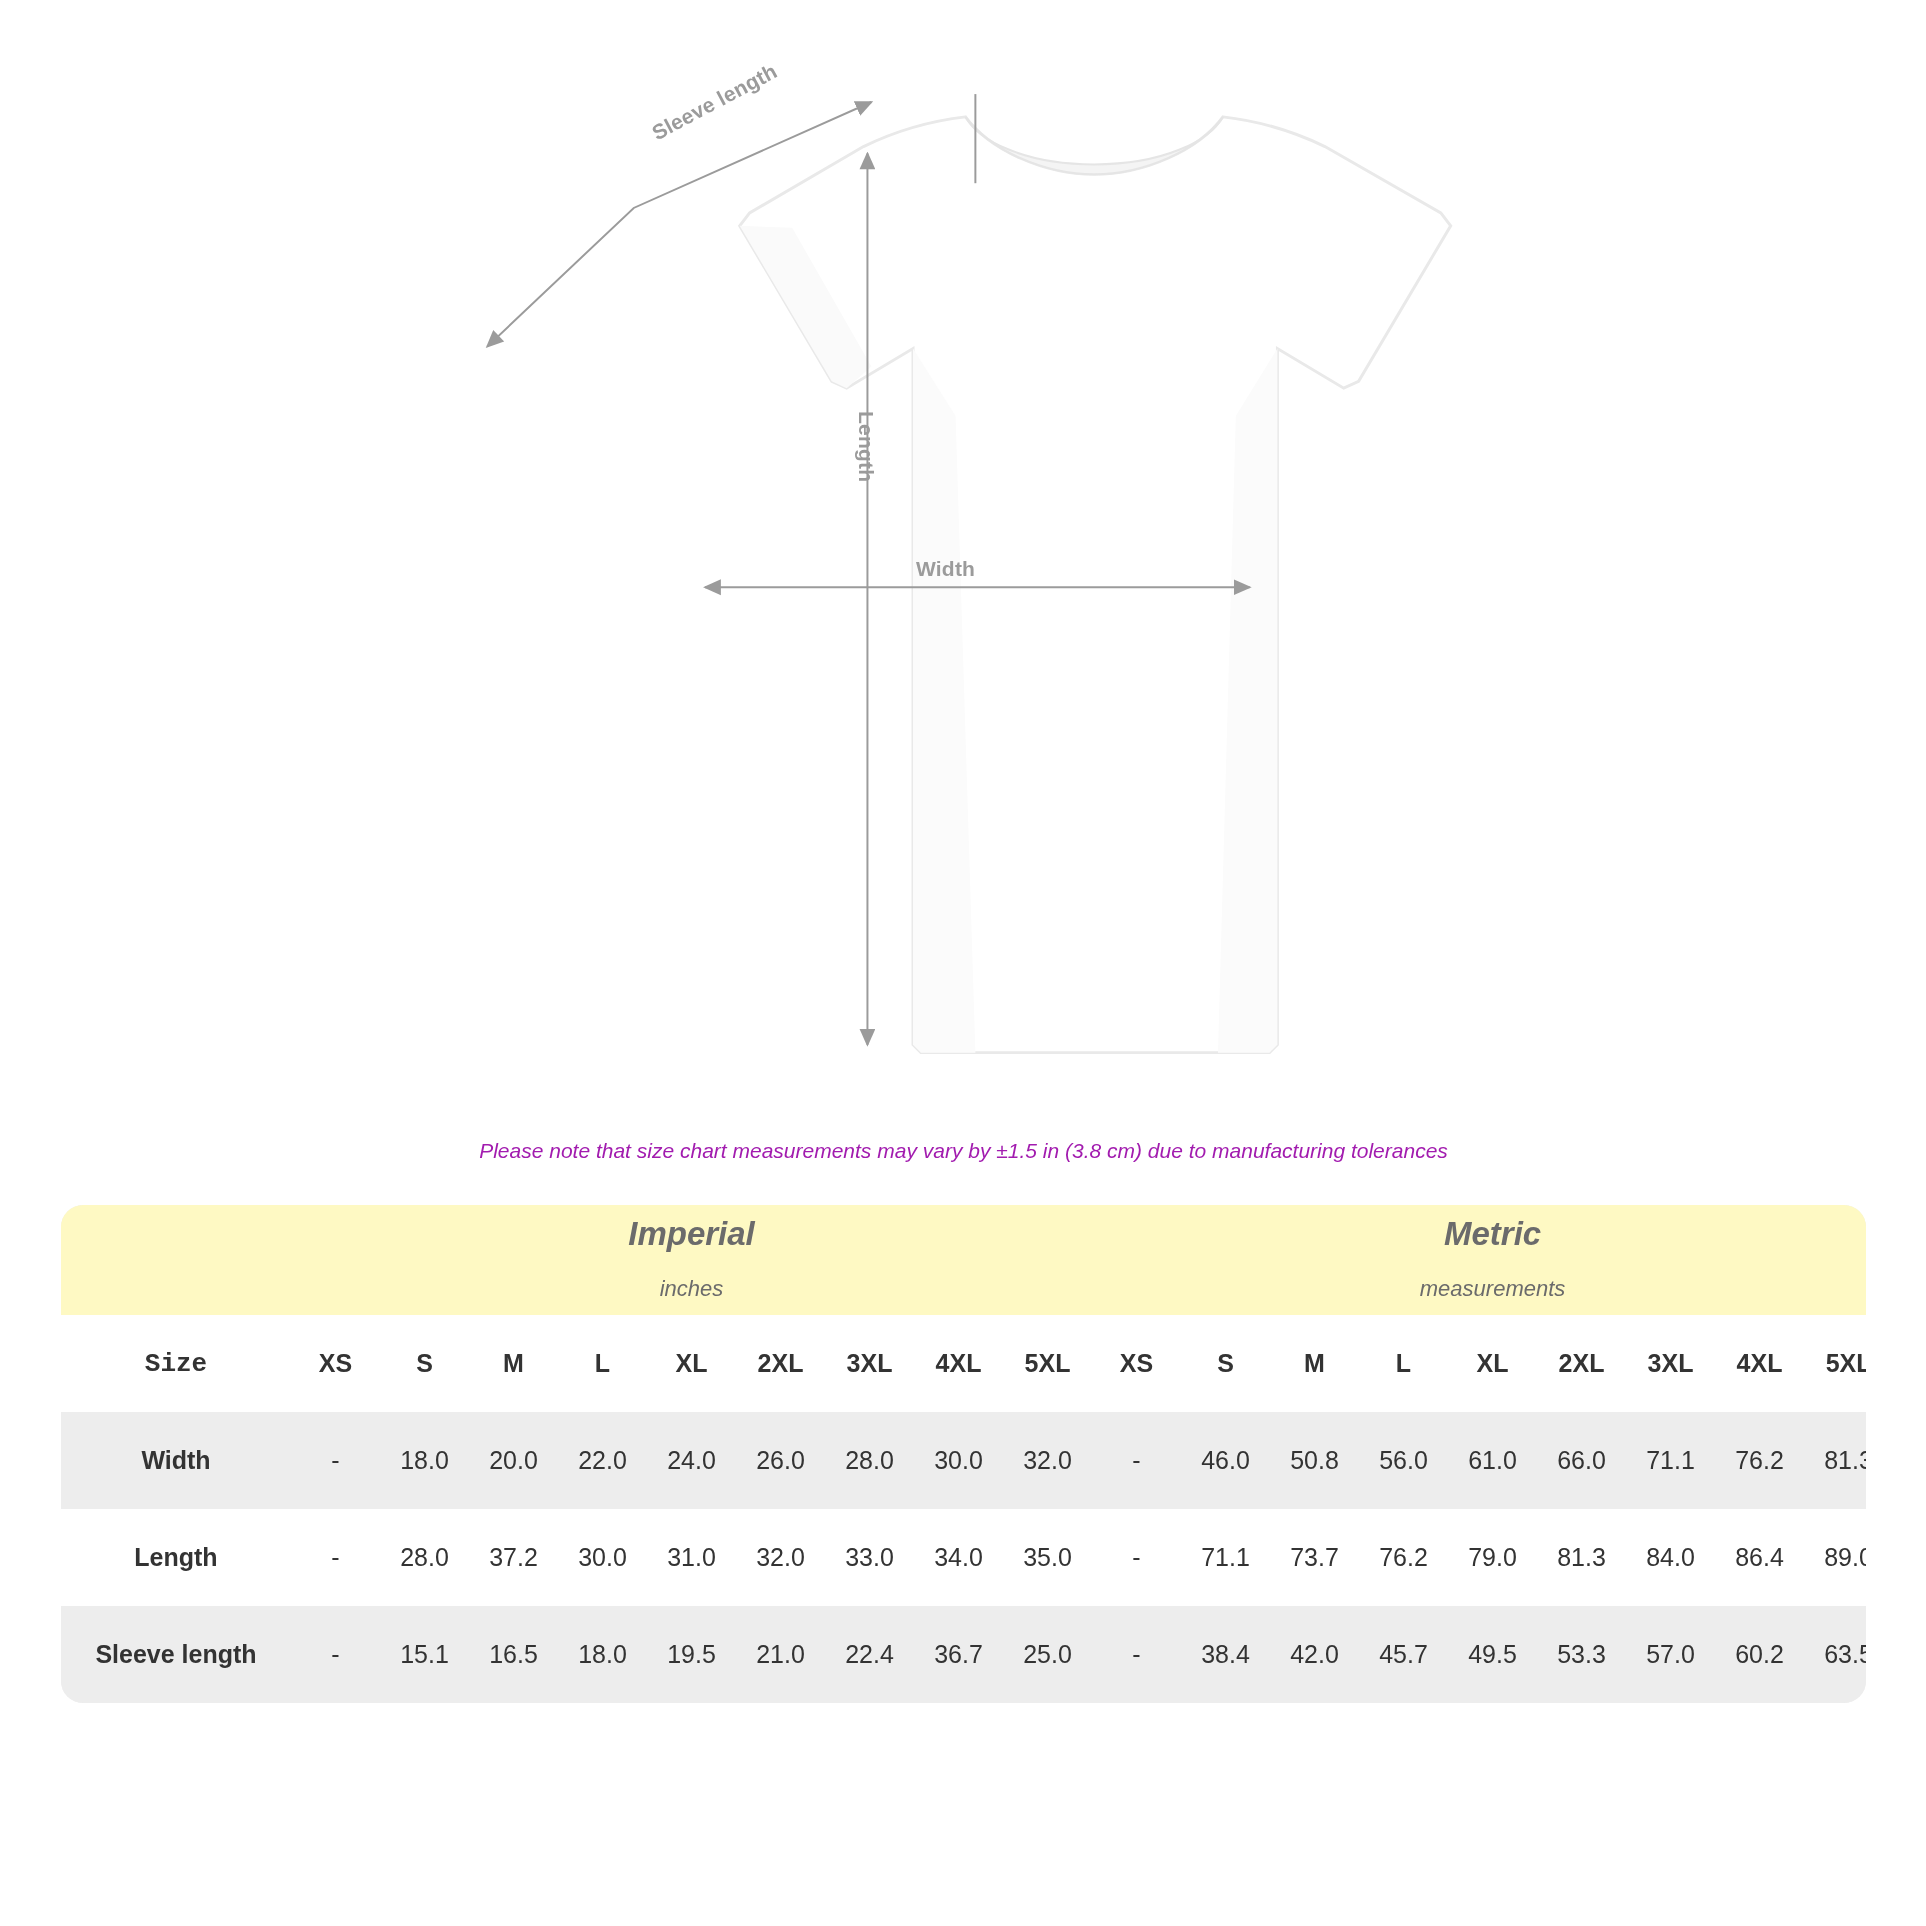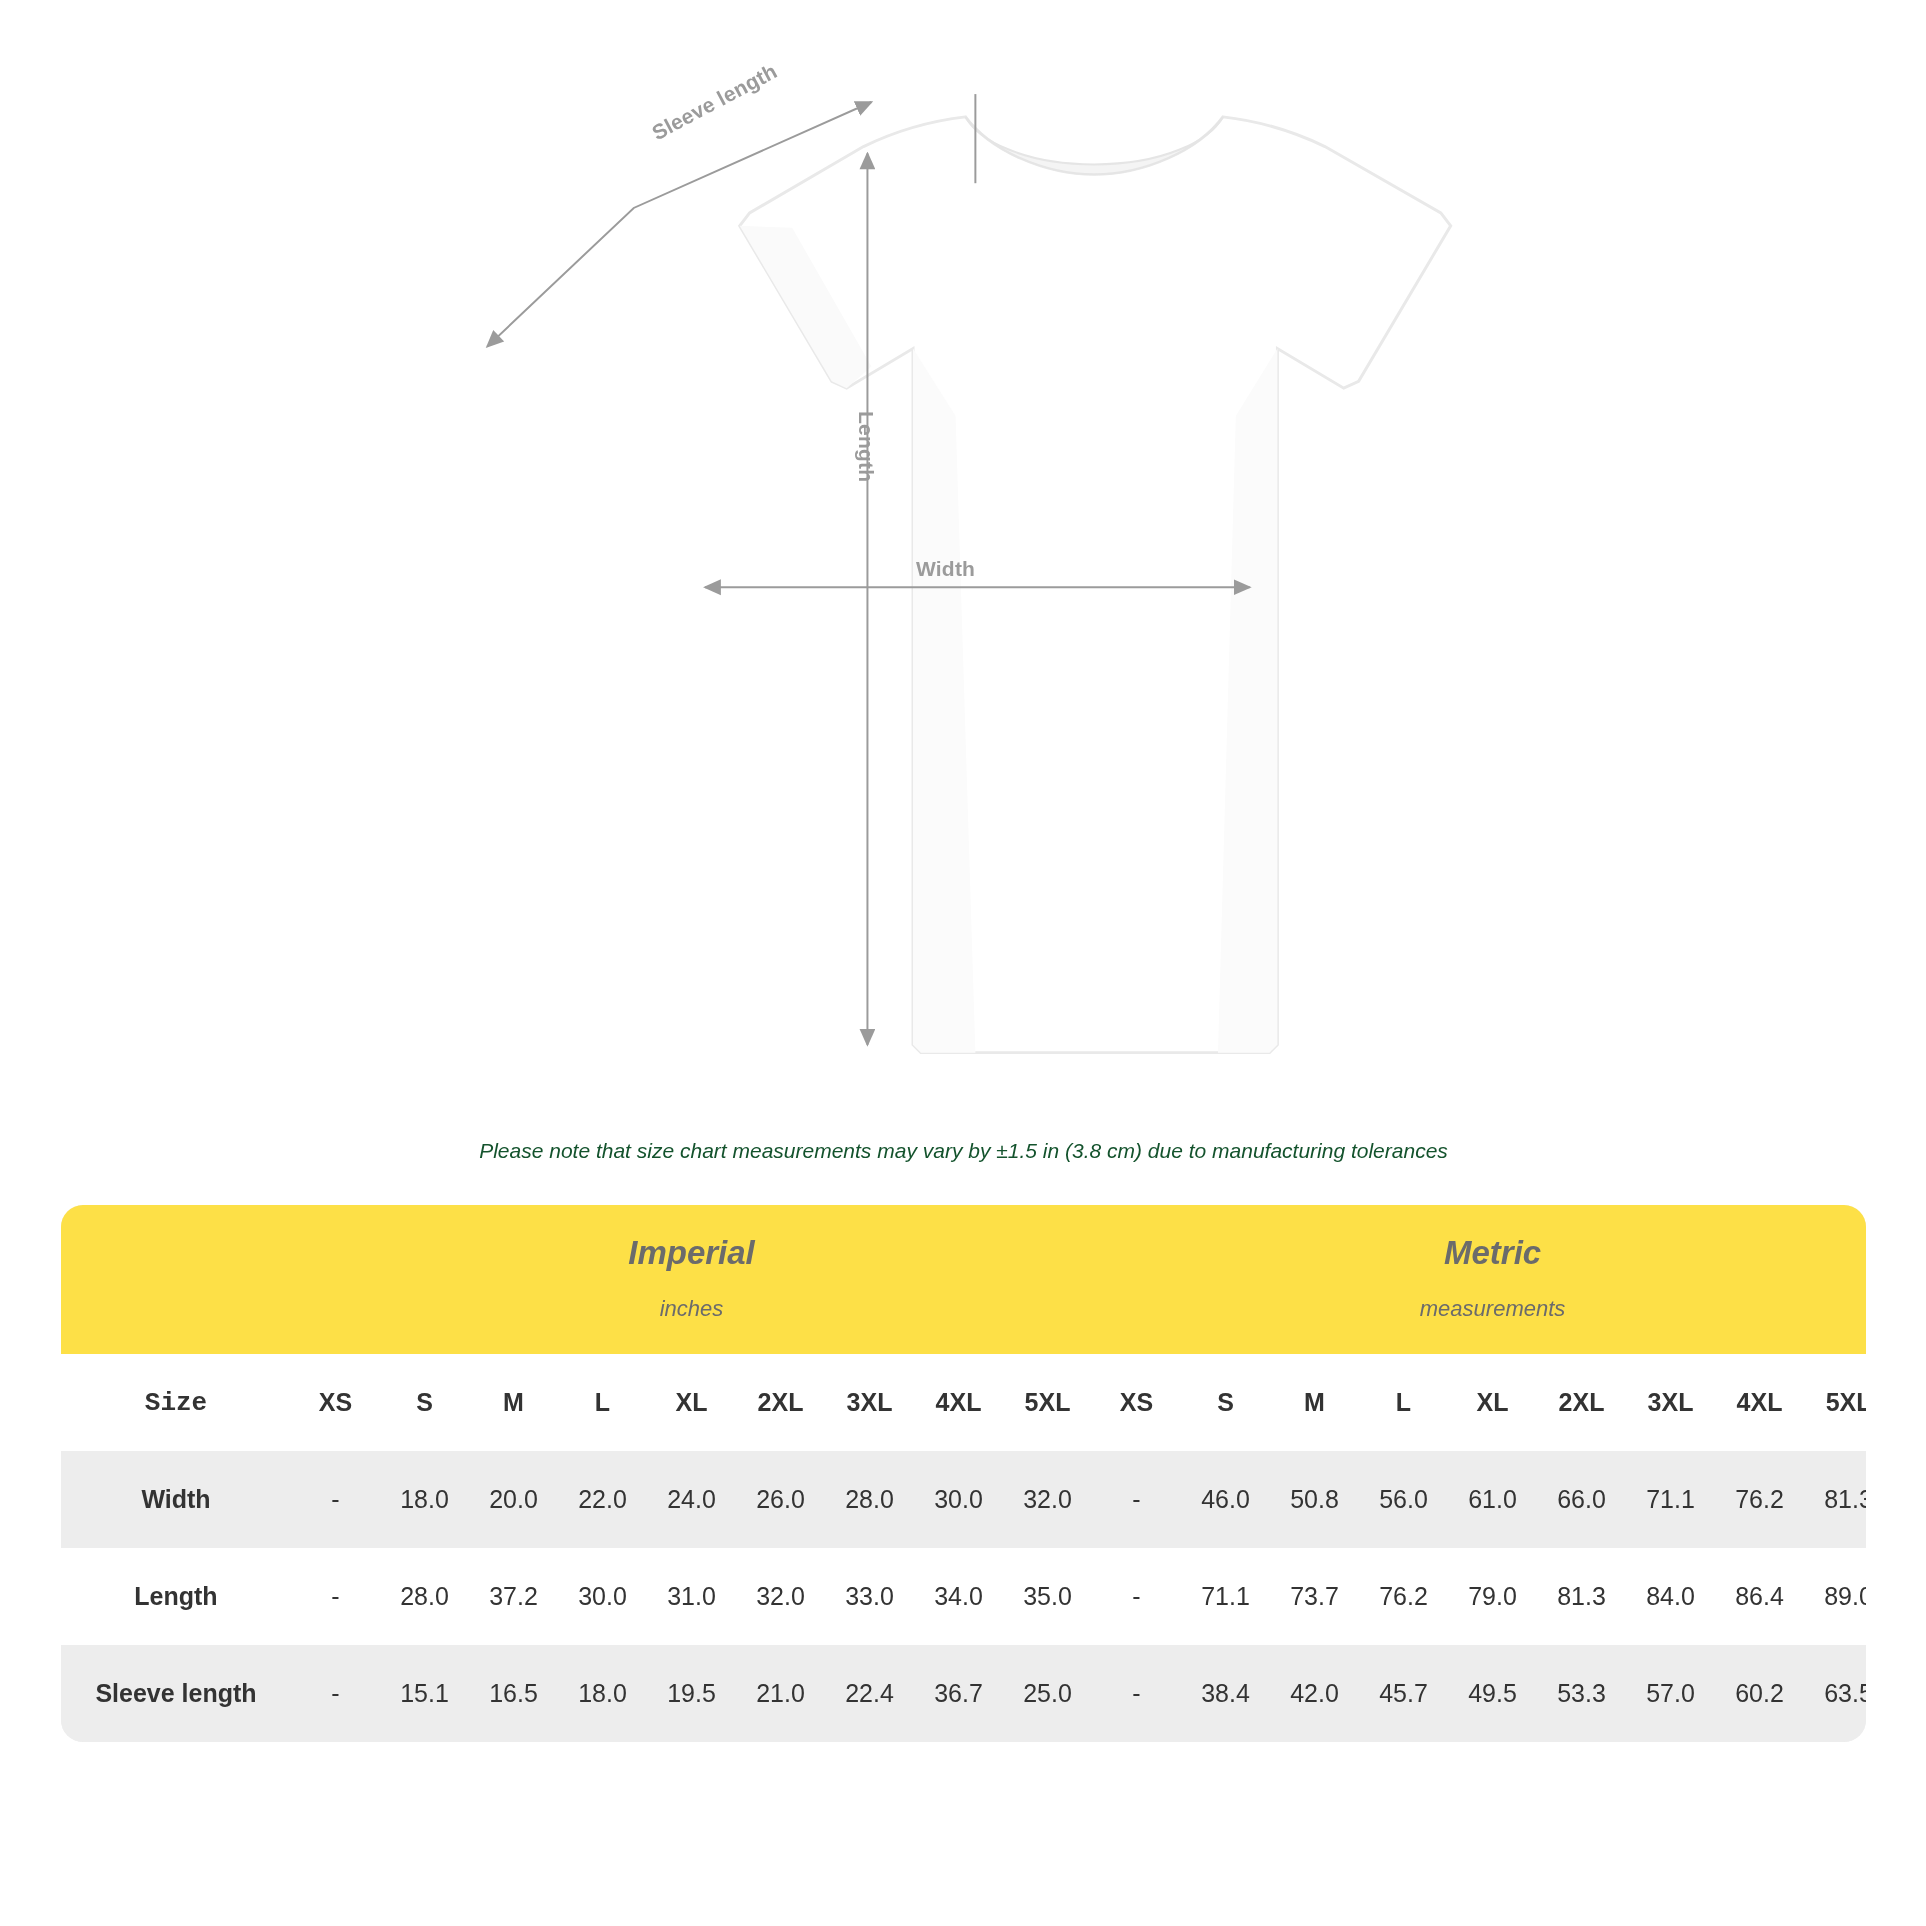--- a/index.html
+++ b/index.html
@@ -57,21 +57,21 @@
   }
   .chart-title {
     font-size: 38px;
     font-weight: bold;
     color: #1a1a1a;
     margin: 0 0 14px 0;
   }
   .chart-note {
     font-size: 21px;
     font-style: italic;
-    color: #14532d;
+    color: #a21caf;
     margin: 16px;
   }
 
   
   .table-wrap {
     margin: 42px 61px 0 61px;
     border-radius: 22px;
     overflow: hidden;
     background: #ededed;
   }
@@ -83,22 +83,22 @@
   table.size-table td,
   table.size-table th {
     text-align: center;
     vertical-align: middle;
     font-size: 25px;
     color: #333333;
     border: none;
   }
   
   .unit-row td {
-    background: #fde047;
-    height: 149px;
+    background: #fef9c3;
+    height: 110px;
     padding: 0;
   }
   .unit-name {
     font-size: 33px;
     font-style: italic;
     font-weight: bold;
     color: #6b6b6b;
     line-height: 1.15;
   }
   .unit-sub {

